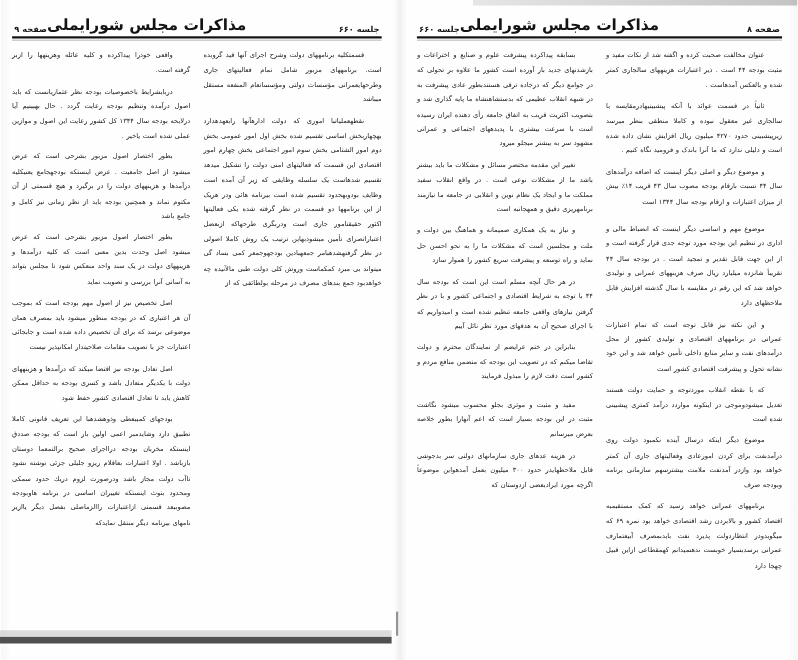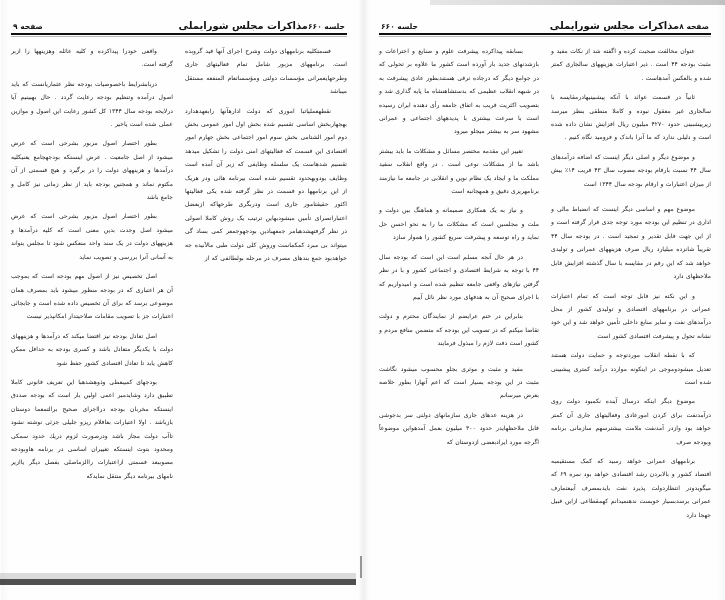--- a/index.html
+++ b/index.html
@@ -124,22 +124,22 @@
     justify-content: space-between;
     font-size: 7.5px;
     font-weight: bold;
     color: #191919;
     letter-spacing: 0;
     height: 13px;
     padding: 0 2px 1px 2px;
   }
   .running-head .rh-center {
     flex: 1 1 auto;
-    text-align: right;
-    font-size: 10px;
+    text-align: left;
+    font-size: 14px;
   }
   .running-head .rh-side {
     flex: 0 0 auto;
     white-space: nowrap;
   }
 
   .head-rule {
     height: 2px;
     background: #161616;
     margin: 1px 0 0 0;

